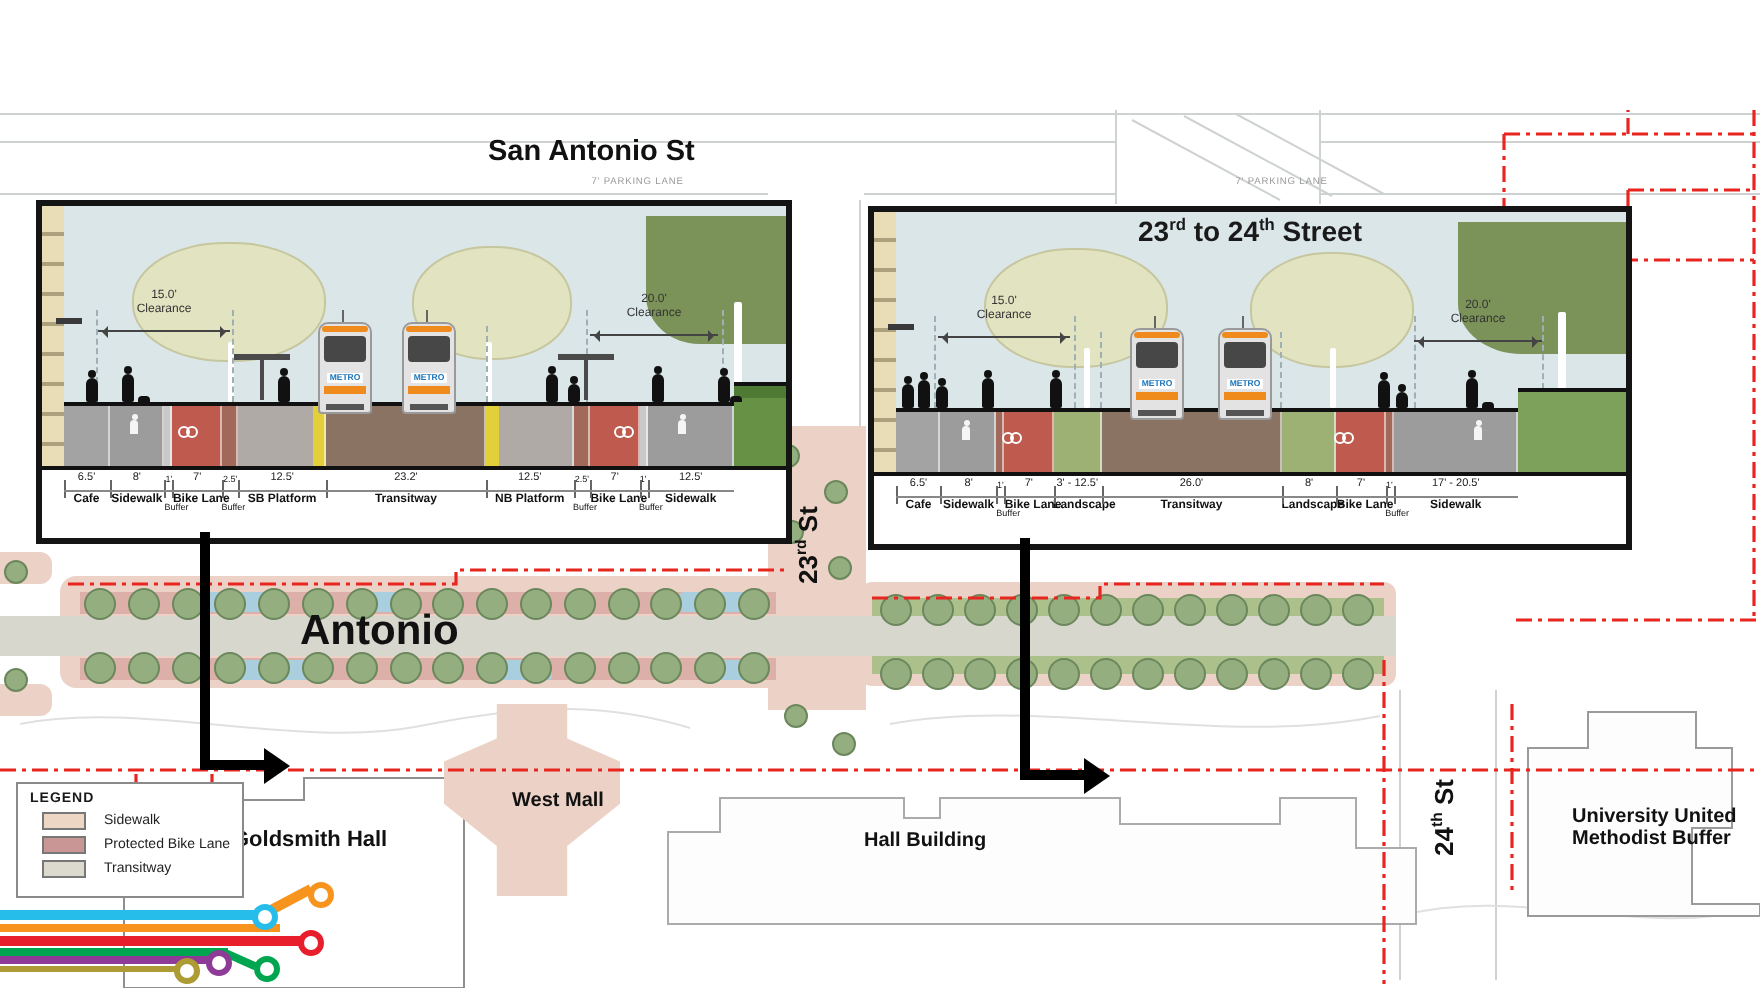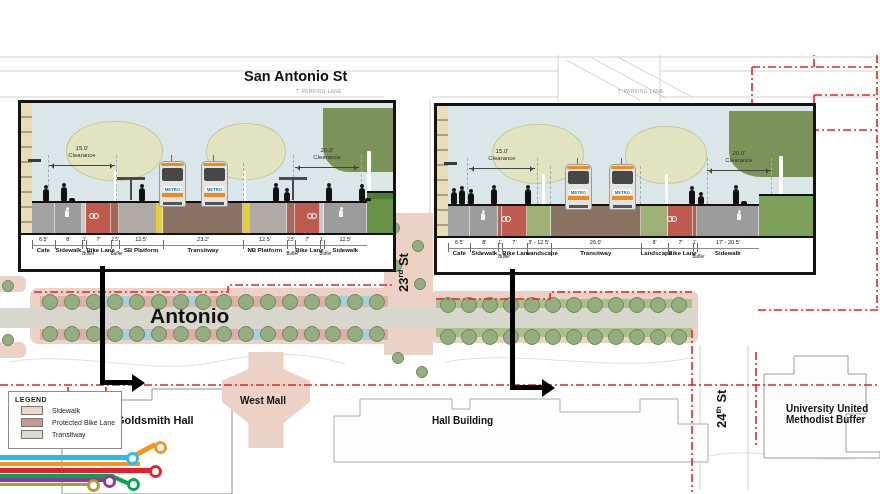--- a/index.html
+++ b/index.html
@@ -227,21 +227,21 @@
   <div class="maplabel tiny" style="left:290px;top:88px">7' PARKING LANE</div>
   <div class="maplabel tiny" style="left:612px;top:88px">7' PARKING LANE</div>
   <div class="maplabel vert" style="left:396px;top:292px;font-size:13px">
     <span>23</span><span class="sup">rd</span><span> St</span>
   </div>
   <div class="maplabel vert" style="left:714px;top:428px;font-size:13px">
     <span>24</span><span class="sup">th</span><span> St</span>
   </div>
   <div class="maplabel" style="left:150px;top:304px;font-size:21px">Antonio</div>
   <div class="maplabel" style="left:116px;top:414px;font-size:11px">Goldsmith Hall</div>
-  <div class="maplabel" style="left:240px;top:395px;font-size:10px">West Mall</div>
+  <div class="maplabel" style="left:256px;top:395px;font-size:10px">West Mall</div>
   <div class="maplabel" style="left:432px;top:415px;font-size:10px">Hall Building</div>
   <div class="maplabel" style="left:786px;top:403px;font-size:10px;line-height:11px">
     <div>University United</div>
       <div>Methodist Buffer</div>
   </div>
 
   <div class="panel" style="left:18px;top:100px;width:372px;height:166px">
     <div class="can" style="left:45px;top:18px;width:95px;height:58px"></div>
     <div class="can" style="left:185px;top:20px;width:78px;height:55px"></div>
     <div class="darkcan" style="right:0;top:5px;width:70px;height:64px"></div>
@@ -361,20 +361,23 @@
       <div class="pers" style="left: 338px; top: 85px; height: 13px;"></div>
       <div class="dog" style="left: 48px; top: 95px;"></div>
       <div class="dog" style="left: 344px; top: 95px;"></div>
       <div class="wp" style="left: 44px; top: 107px;"></div>
       <div class="wp" style="left: 318px; top: 107px;"></div>
       <div class="bicon" style="left: 68px; top: 112px;"></div>
       <div class="bicon" style="left: 286px; top: 112px;"></div>
     </div>
 
   <div class="panel" style="left:434px;top:103px;width:376px;height:166px">
+    <div class="sec-title">
+      <span>23</span><span class="sup">rd</span><span> to 24</span><span class="sup">th</span><span> Street</span>
+    </div>
     <div class="can" style="left:55px;top:18px;width:90px;height:58px"></div>
     <div class="can" style="left:188px;top:20px;width:80px;height:56px"></div>
     <div class="darkcan" style="right:0;top:5px;width:84px;height:66px"></div>
     <div class="trunk" style="left:105px;top:68px;height:30px"></div>
     <div class="trunk" style="left:228px;top:68px;height:30px"></div>
     <div class="trunk" style="right:30px;top:50px;height:40px;width:4px"></div>
     <div class="bldg"></div>
     <div class="awn"></div>
     <div class="dv" style="left:30px;top:52px;height:46px"></div>
     <div class="dv" style="left:100px;top:52px;height:46px"></div>

